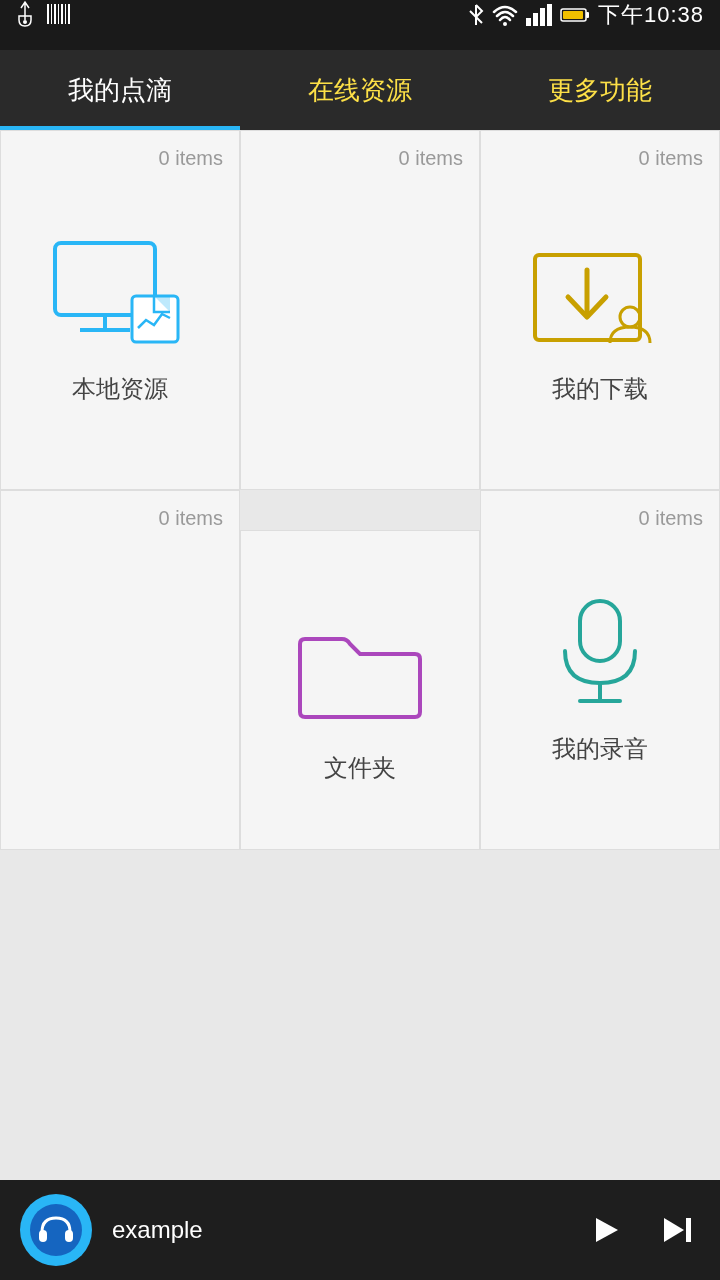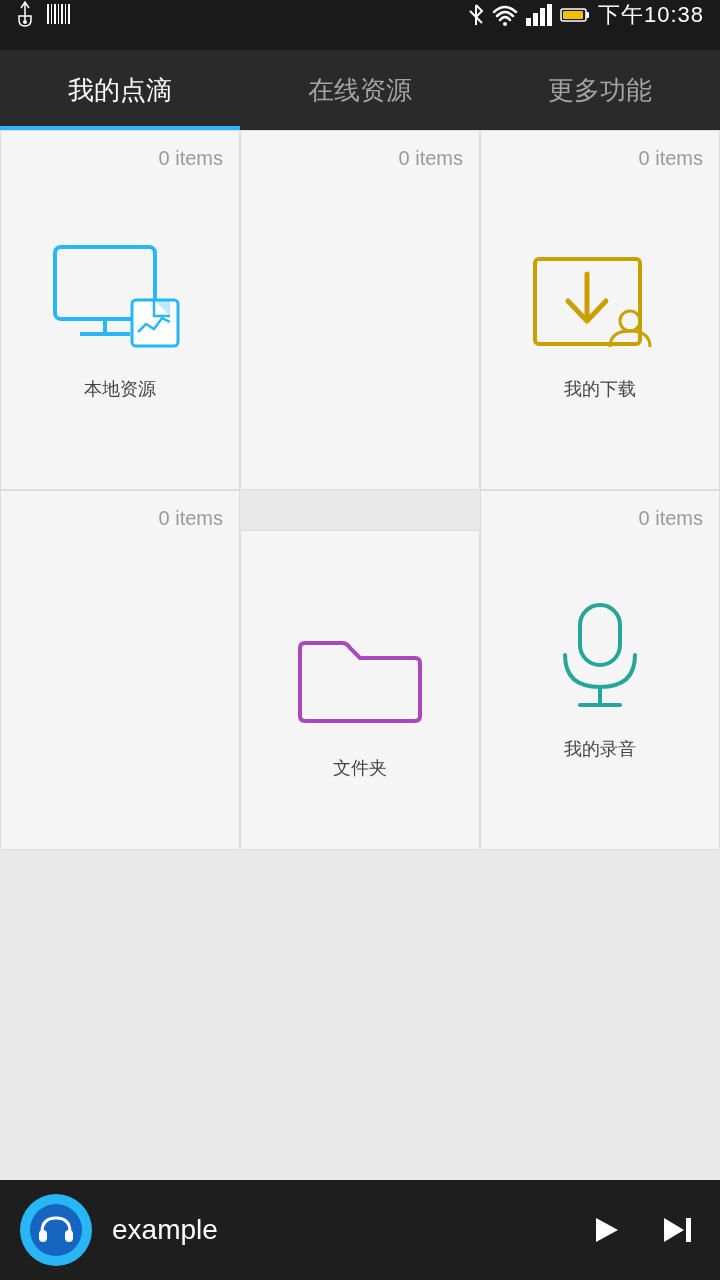--- a/index.html
+++ b/index.html
@@ -34,21 +34,21 @@
       height: 80px;
       background: #2a2a2a;
       display: flex;
       align-items: stretch;
     }
     .tab-item {
       flex: 1;
       display: flex;
       align-items: center;
       justify-content: center;
-      color: #a3a3a3;
+      color: #fde047;
       font-size: 26px;
       cursor: pointer;
       position: relative;
       font-weight: 400;
     }
     .tab-item.active {
       color: white;
     }
     .tab-item.active::after {
       content: '';
@@ -96,21 +96,21 @@
     }
     .cell-icon {
       width: 140px;
       height: 120px;
       display: flex;
       align-items: center;
       justify-content: center;
       margin-bottom: 20px;
     }
     .cell-label {
-      font-size: 18px;
+      font-size: 24px;
       color: #444;
       text-align: right;
     }
 
     
     .no-count {
       padding-top: 16px;
       margin-top: 40px;
     }
 
@@ -133,21 +133,21 @@
       display: flex;
       align-items: center;
       justify-content: center;
       margin-right: 20px;
       flex-shrink: 0;
       overflow: hidden;
     }
     .player-title {
       flex: 1;
       color: white;
-      font-size: 28px;
+      font-size: 24px;
     }
     .player-controls {
       display: flex;
       align-items: center;
       gap: 30px;
     }
     .player-btn {
       color: white;
       font-size: 36px;
       cursor: pointer;

